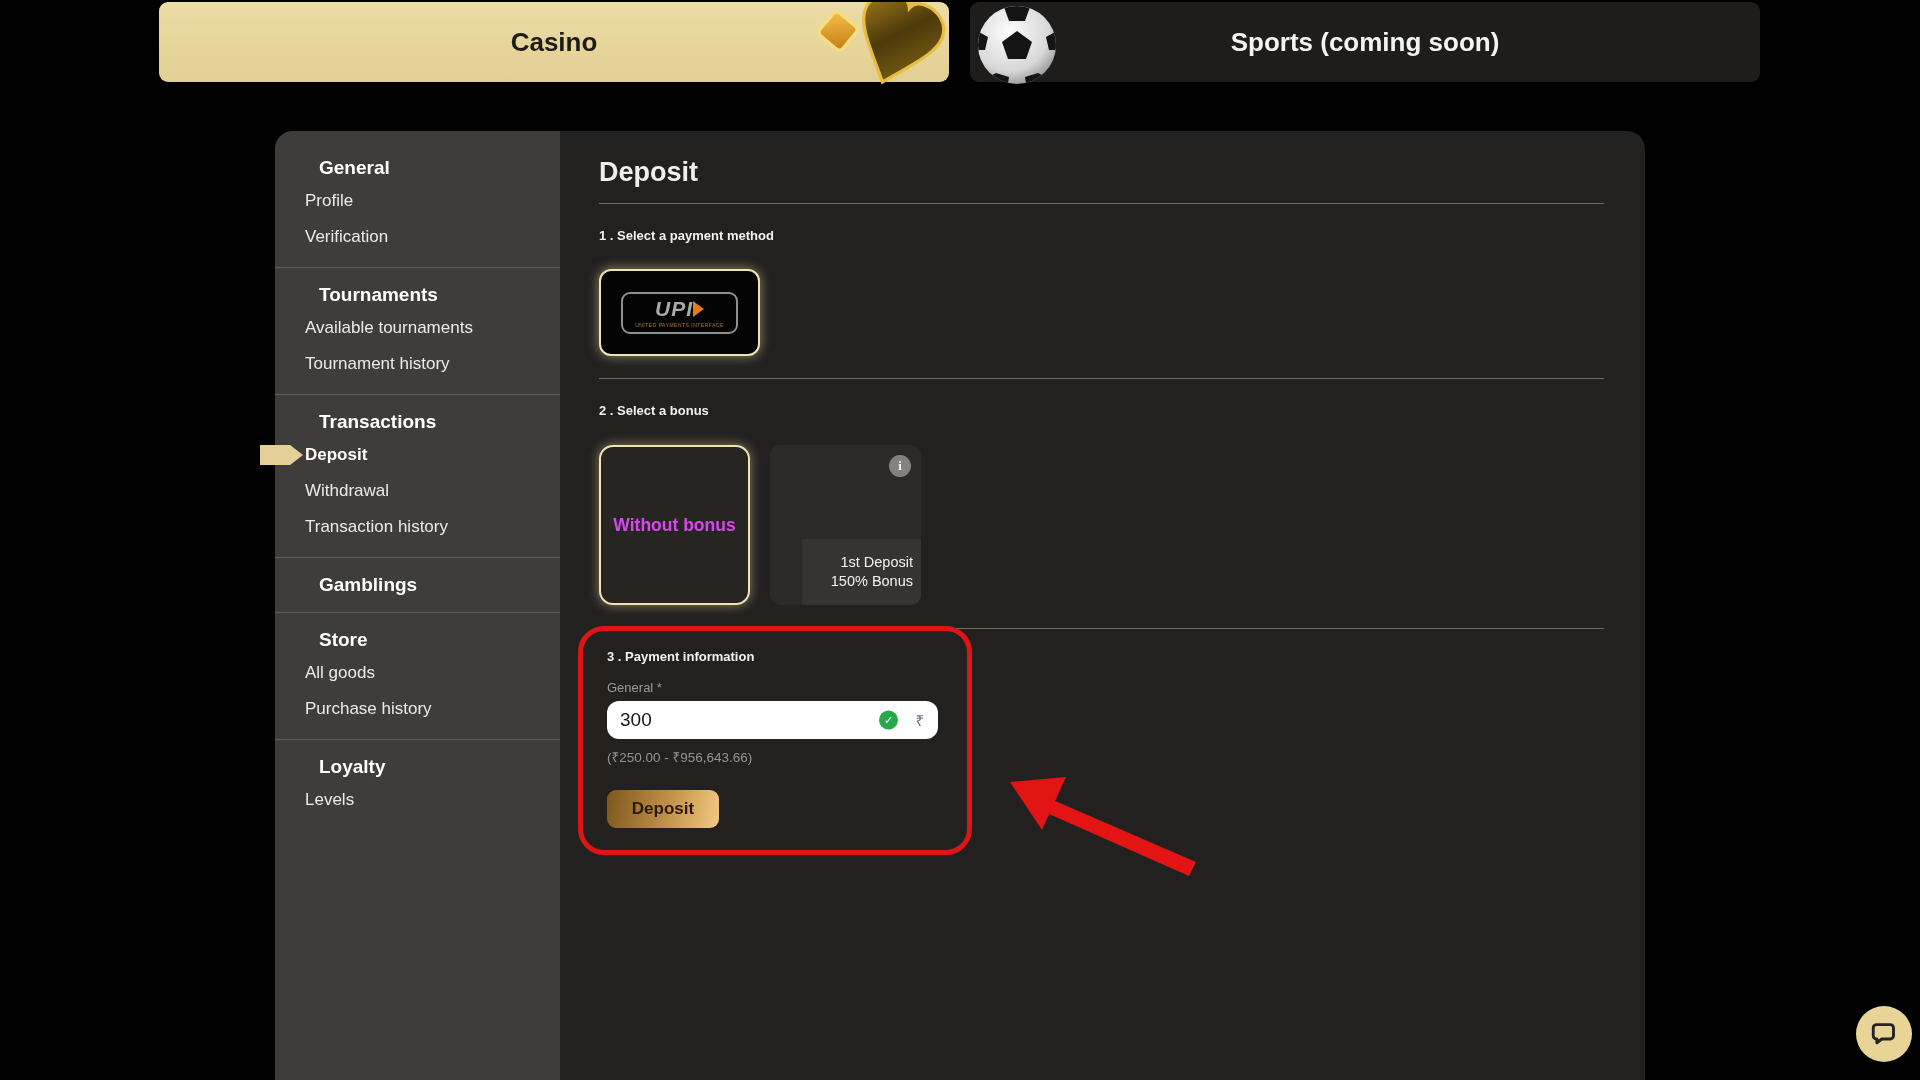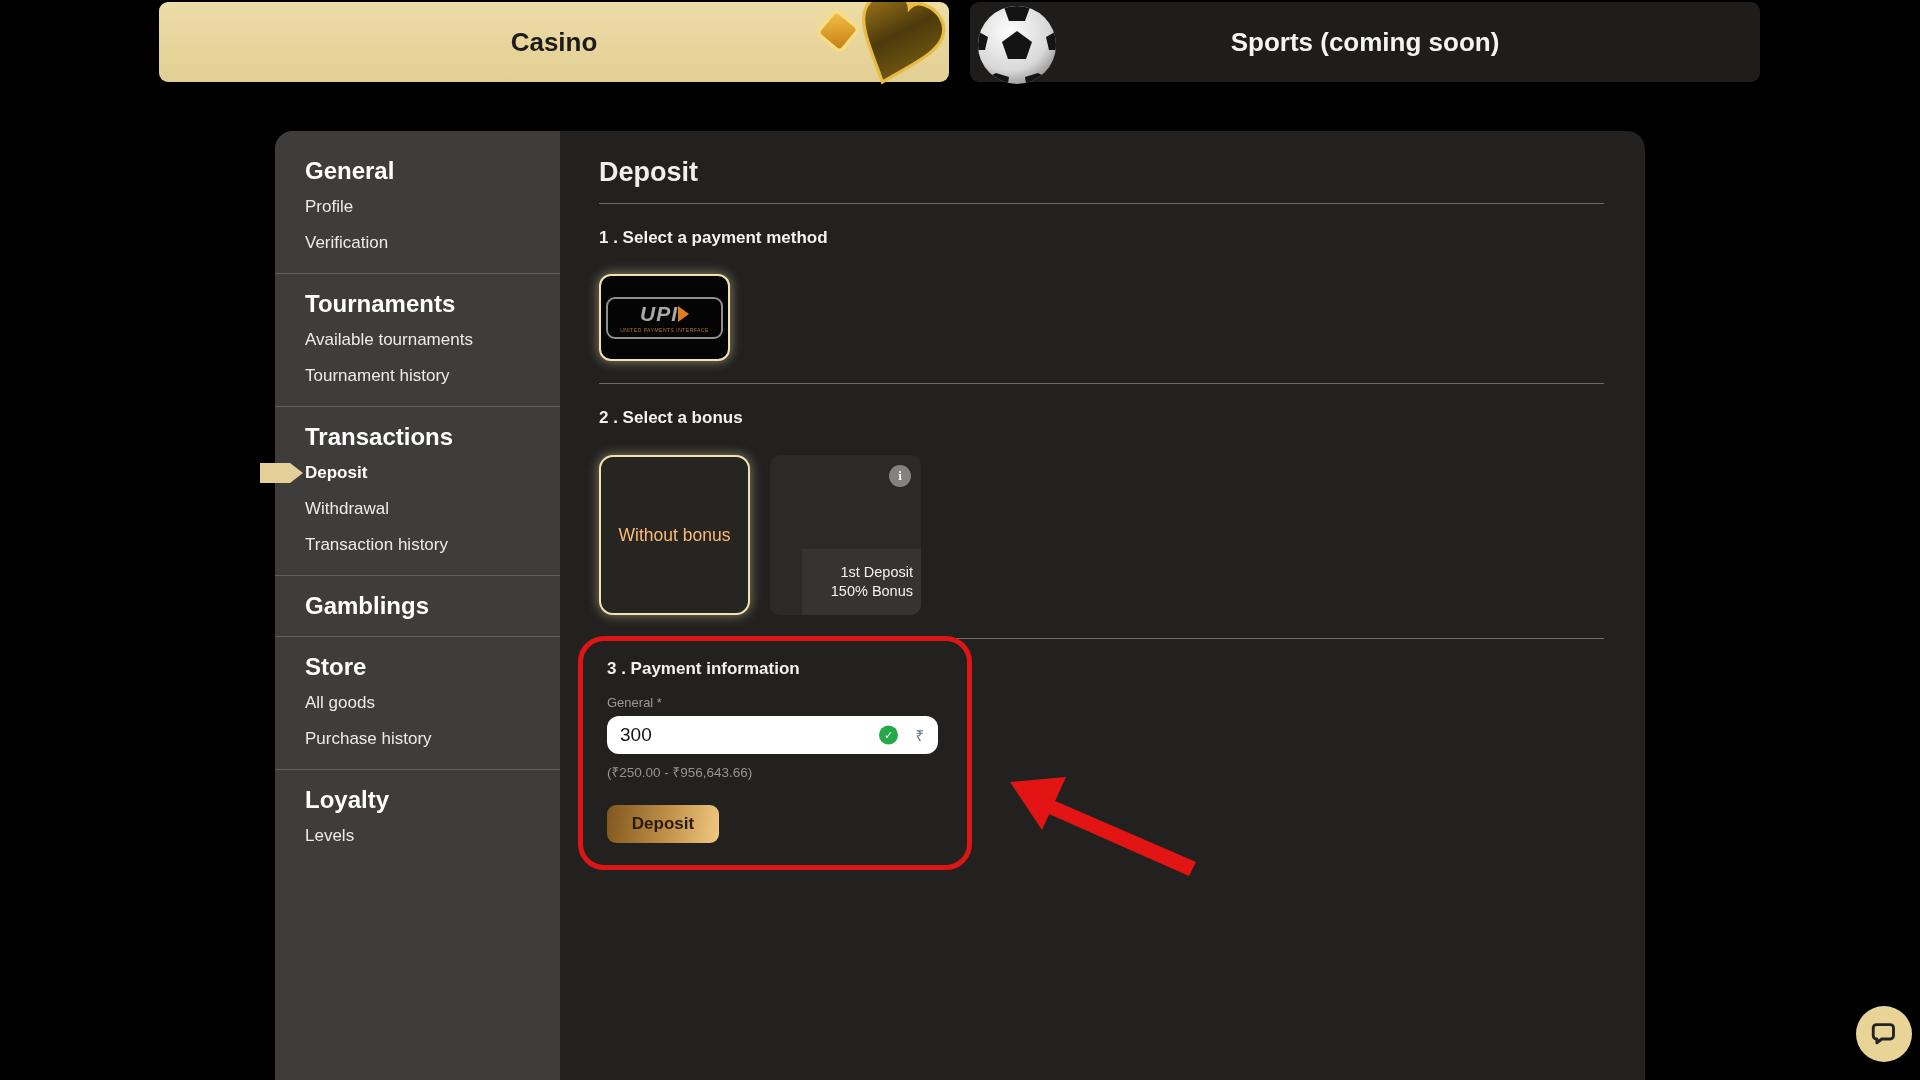--- a/index.html
+++ b/index.html
@@ -20,57 +20,57 @@
 
   
   .panel { position:absolute; left:275px; top:131px; width:1370px; height:949px;
            background:#222120; border-radius:18px 18px 0 0; display:flex; }
 
   
   .sidebar { width:285px; min-width:285px; background:#3e3d3b;
              border-radius:18px 0 0 0; padding-top:10px; color:#fff; }
   .side-section { padding:16px 0 12px; }
   .side-section + .side-section { border-top:1px solid #605f5d; }
-  .side-title { font-size:24px; font-weight:bold; color:#ffffff;
-                padding-left:30px; margin-bottom:4px; }
+  .side-title { font-size:19px; font-weight:bold; color:#ffffff;
+                padding-left:44px; margin-bottom:4px; }
   .side-item { position:relative; font-size:17px; color:#edebe8;
                padding:8px 0 8px 30px; cursor:pointer; }
   .side-item.active { font-weight:bold; color:#fff; }
   .marker { position:absolute; left:-15px; top:50%; transform:translateY(-50%);
             width:43px; height:20px; background:#e3cf97;
             clip-path:polygon(0 0,70% 0,100% 50%,70% 100%,0 100%); }
 
   
   .content { position:relative; flex:1; padding:0 41px 0 39px; color:#f1f0ee; }
   .page-title { font-size:27px; font-weight:bold; margin:26px 0 15px; }
   .divider { border:none; border-top:1px solid #6d6b67; margin:0; }
-  .step-heading { font-size:17px; font-weight:600; margin-top:24px; color:#f3f2f0; }
-
-  
-  .upi-card { margin-top:26px; width:131px; height:87px; background:#040404;
+  .step-heading { font-size:13px; font-weight:600; margin-top:24px; color:#f3f2f0; }
+
+  
+  .upi-card { margin-top:26px; width:161px; height:87px; background:#040404;
               border:2px solid #f1e2b1; border-radius:12px;
               box-shadow:0 0 12px rgba(243,226,170,.55);
               display:flex; align-items:center; justify-content:center; cursor:pointer; }
   .upi-logo { border:2px solid #8f8f8d; border-radius:9px; padding:3px 12px 4px;
               text-align:center; }
   .upi-word { font-size:21px; font-weight:bold; font-style:italic; color:#a9a9a7;
               letter-spacing:1px; }
   .upi-tri { display:inline-block; width:0; height:0; border-top:8px solid transparent;
              border-bottom:8px solid transparent; border-left:11px solid #e07c1f;
              position:relative; top:1px; }
   .upi-caption { font-size:5px; color:#b07a30; letter-spacing:.5px; margin-top:1px; }
   .after-step1 { margin-top:22px; }
 
   
   .bonus-row { display:flex; gap:20px; margin-top:27px; }
   .bonus-card { width:151px; height:160px; border-radius:12px; cursor:pointer; }
   .bonus-none { background:#262522; border:2px solid #f1e2b1;
                 box-shadow:0 0 12px rgba(243,226,170,.5); border-radius:14px;
                 display:flex; align-items:center; justify-content:center; }
-  .bonus-none span { font-size:17.5px; font-weight:normal; color:#fdba74; }
+  .bonus-none span { font-size:17.5px; font-weight:bold; color:#d946ef; }
   .bonus-offer { position:relative; background:#2b2a28; border-radius:10px;
                  display:flex; flex-direction:column; justify-content:flex-end;
                  overflow:hidden; }
   .bonus-offer-label { background:#363431; min-height:66px; padding:10px 8px;
                        display:flex; align-items:center; justify-content:center;
                        text-align:right; font-size:14.5px; color:#f2f2f0;
                        line-height:1.32;margin-left:32px; }
   .info-icon { position:absolute; top:10px; right:10px; width:22px; height:22px;
                border-radius:50%; background:#848280; color:#fdfdfd; font-size:13px;
                font-weight:bold; display:flex; align-items:center; justify-content:center;

